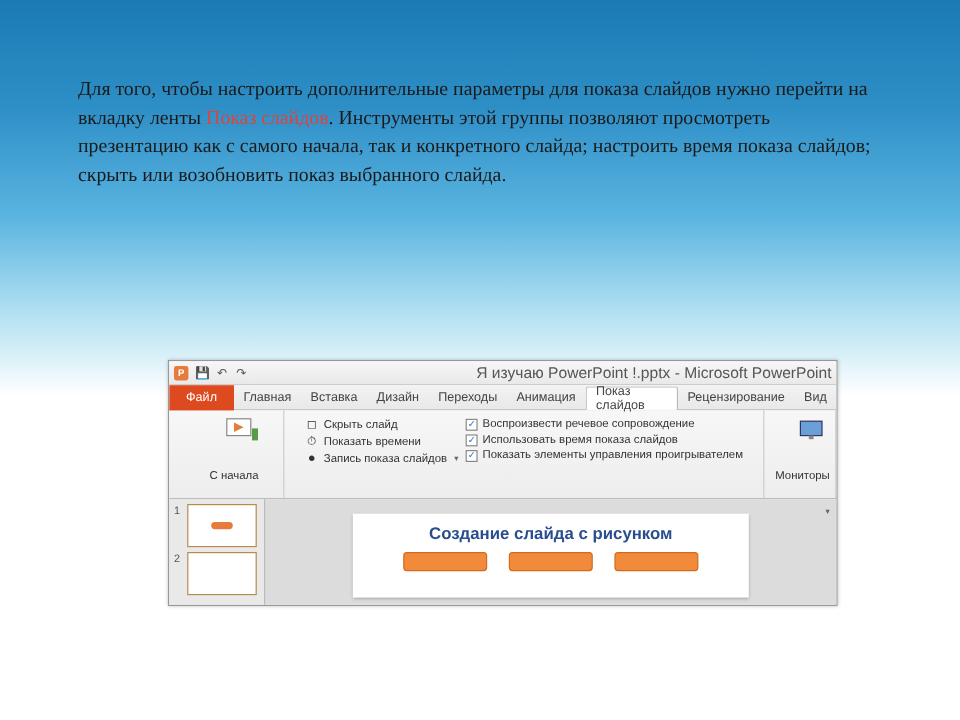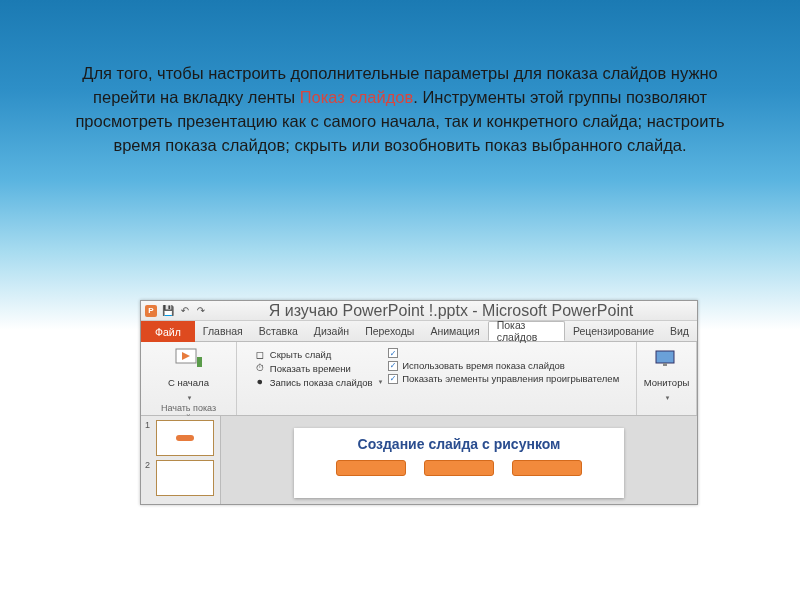--- a/index.html
+++ b/index.html
@@ -4,24 +4,24 @@
 <style>
   * { margin: 0; padding: 0; box-sizing: border-box; }
   body {
     width: 800px; height: 600px;
     background: linear-gradient(to bottom, #1b7ab3 0%, #2e8fc7 15%, #5ab4e0 30%, #a8dcf0 42%, #ffffff 55%, #ffffff 100%);
     font-family: "Segoe UI", Arial, sans-serif;
     position: relative;
   }
   .slide-text {
     position: absolute; top: 62px; left: 65px; right: 65px;
-    text-align: center;
     color: #1a1a1a;
     font-size: 16.5px;
     line-height: 1.45;
+    font-family: Liberation Serif, serif;
   }
   .slide-text .highlight { color: #d9463e; }
 
   .screenshot {
     position: absolute;
     left: 140px; top: 300px;
     width: 558px; height: 205px;
     background: #fff;
     border: 1px solid #999;
     box-shadow: 0 0 3px rgba(0,0,0,0.25);
@@ -41,27 +41,27 @@
     width: 12px; height: 12px; background: #e77b3c;
     border-radius: 2px; margin-right: 4px;
     display:inline-flex;align-items:center;justify-content:center;
     color:#fff;font-weight:bold;font-size:8px;
   }
   .qat-icon {
     width: 12px; height: 12px; margin: 0 2px;
     display:inline-flex;align-items:center;justify-content:center;
     color:#555;
   }
-  .title-text { flex:1; text-align:center; color:#555; font-size:16px; }
+  .title-text { flex:1; text-align:right; color:#555; font-size:13px; }
 
   .tabs {
     display:flex; height:21px;
     background: linear-gradient(#f3f3f3,#e8e8e8);
     border-bottom:1px solid #bbb;
-    align-items:flex-start;
+    align-items:center;
     padding-left:0;
   }
   .tab-file {
     background:#de4a1f; color:#fff;
     padding:3px 14px 3px 14px; font-size:10.5px;
     height:21px; display:flex;align-items:center;
   }
   .tab {
     padding:3px 8px; font-size:10.5px; color:#444;
     height:20px;display:flex;align-items:center;
@@ -84,23 +84,23 @@
     padding:3px 6px 0 6px;
     align-items:center;
     justify-content:space-between;
   }
   .group-body { display:flex; flex:1; align-items:flex-start; gap:6px;}
   .group-label {
     font-size:9px; color:#666; text-align:center;
     padding:1px 0 2px 0; width:100%;
   }
   .big-btn {
-    display:flex; flex-direction:column; align-items:center;
+    display:flex; flex-direction:column; align-items:flex-end;
     width:54px; text-align:center; font-size:9.5px; color:#333;
-    gap:6px; padding-top:2px;
+    gap:20px; padding-top:2px;
   }
   .big-icon {
     width:28px; height:24px;
     display:flex;align-items:center;justify-content:center;
     font-size:18px;
   }
   .small-list { display:flex; flex-direction:column; gap:2px; padding-top:3px;}
   .small-row { display:flex; align-items:center; gap:4px; font-size:9.5px; color:#333; white-space:nowrap;}
   .mini-icon { width:12px;height:12px;display:inline-flex;align-items:center;justify-content:center;font-size:10px;}
   .checkbox { width:10px;height:10px;border:1px solid #888;background:#fff;display:inline-flex;align-items:center;justify-content:center;font-size:8px;color:#2a72c4;}
@@ -197,20 +197,21 @@
           </div>
           <div class="small-row">
             <span class="mini-icon">⏺</span>
             <span>Запись показа слайдов</span>
             <span class="drop">▾</span>
           </div>
         </div>
         <div class="small-list">
           <div class="small-row">
             <span class="checkbox">✓</span>
+            <span>Воспроизвести речевое сопровождение</span>
           </div>
           <div class="small-row">
             <span class="checkbox">✓</span>
             <span>Использовать время показа слайдов</span>
           </div>
           <div class="small-row">
             <span class="checkbox">✓</span>
             <span>Показать элементы управления проигрывателем</span>
           </div>
         </div>

